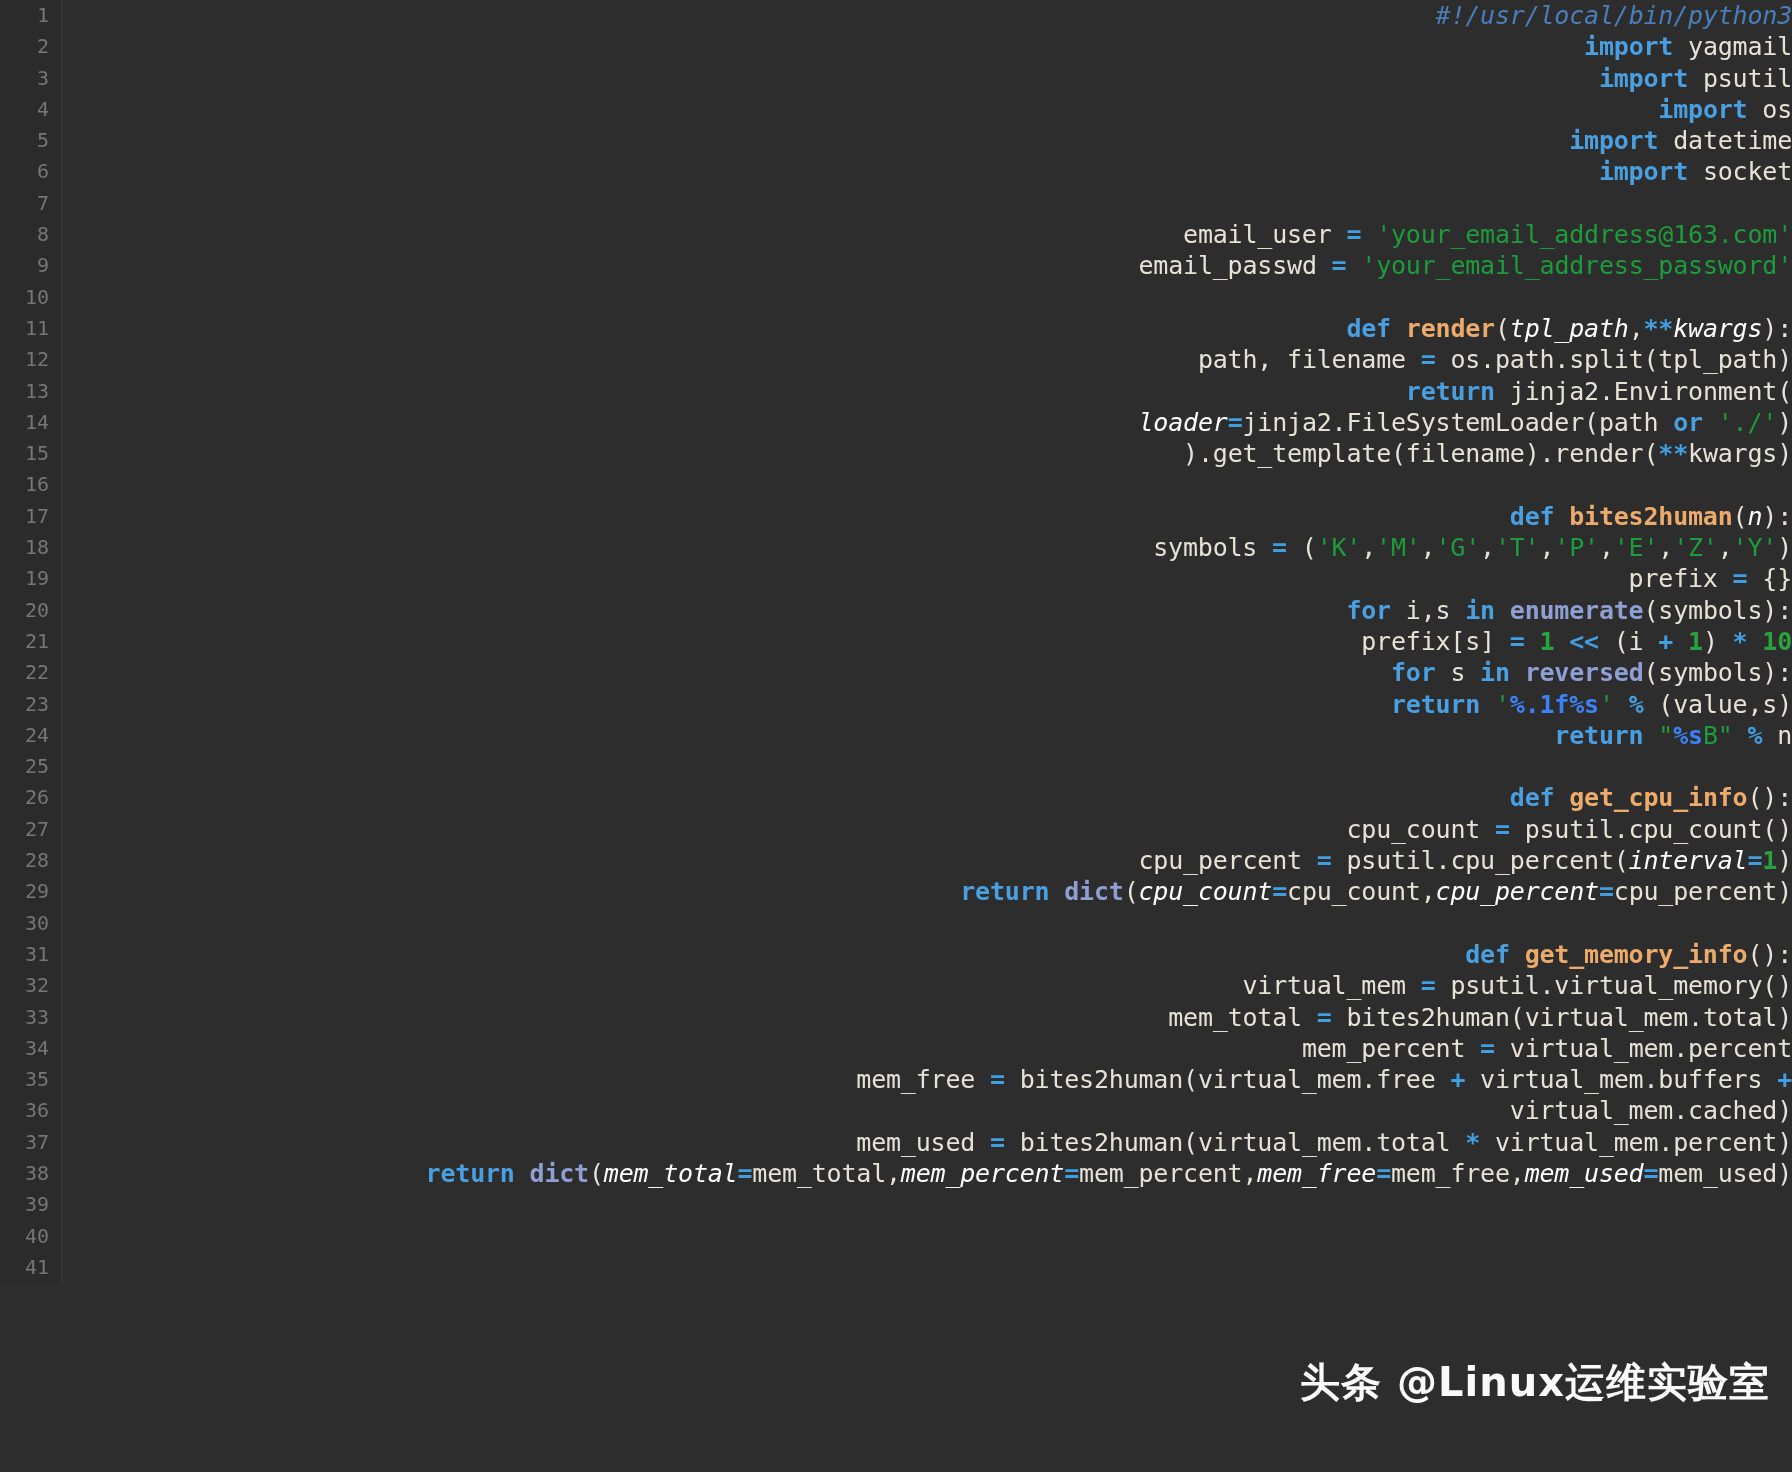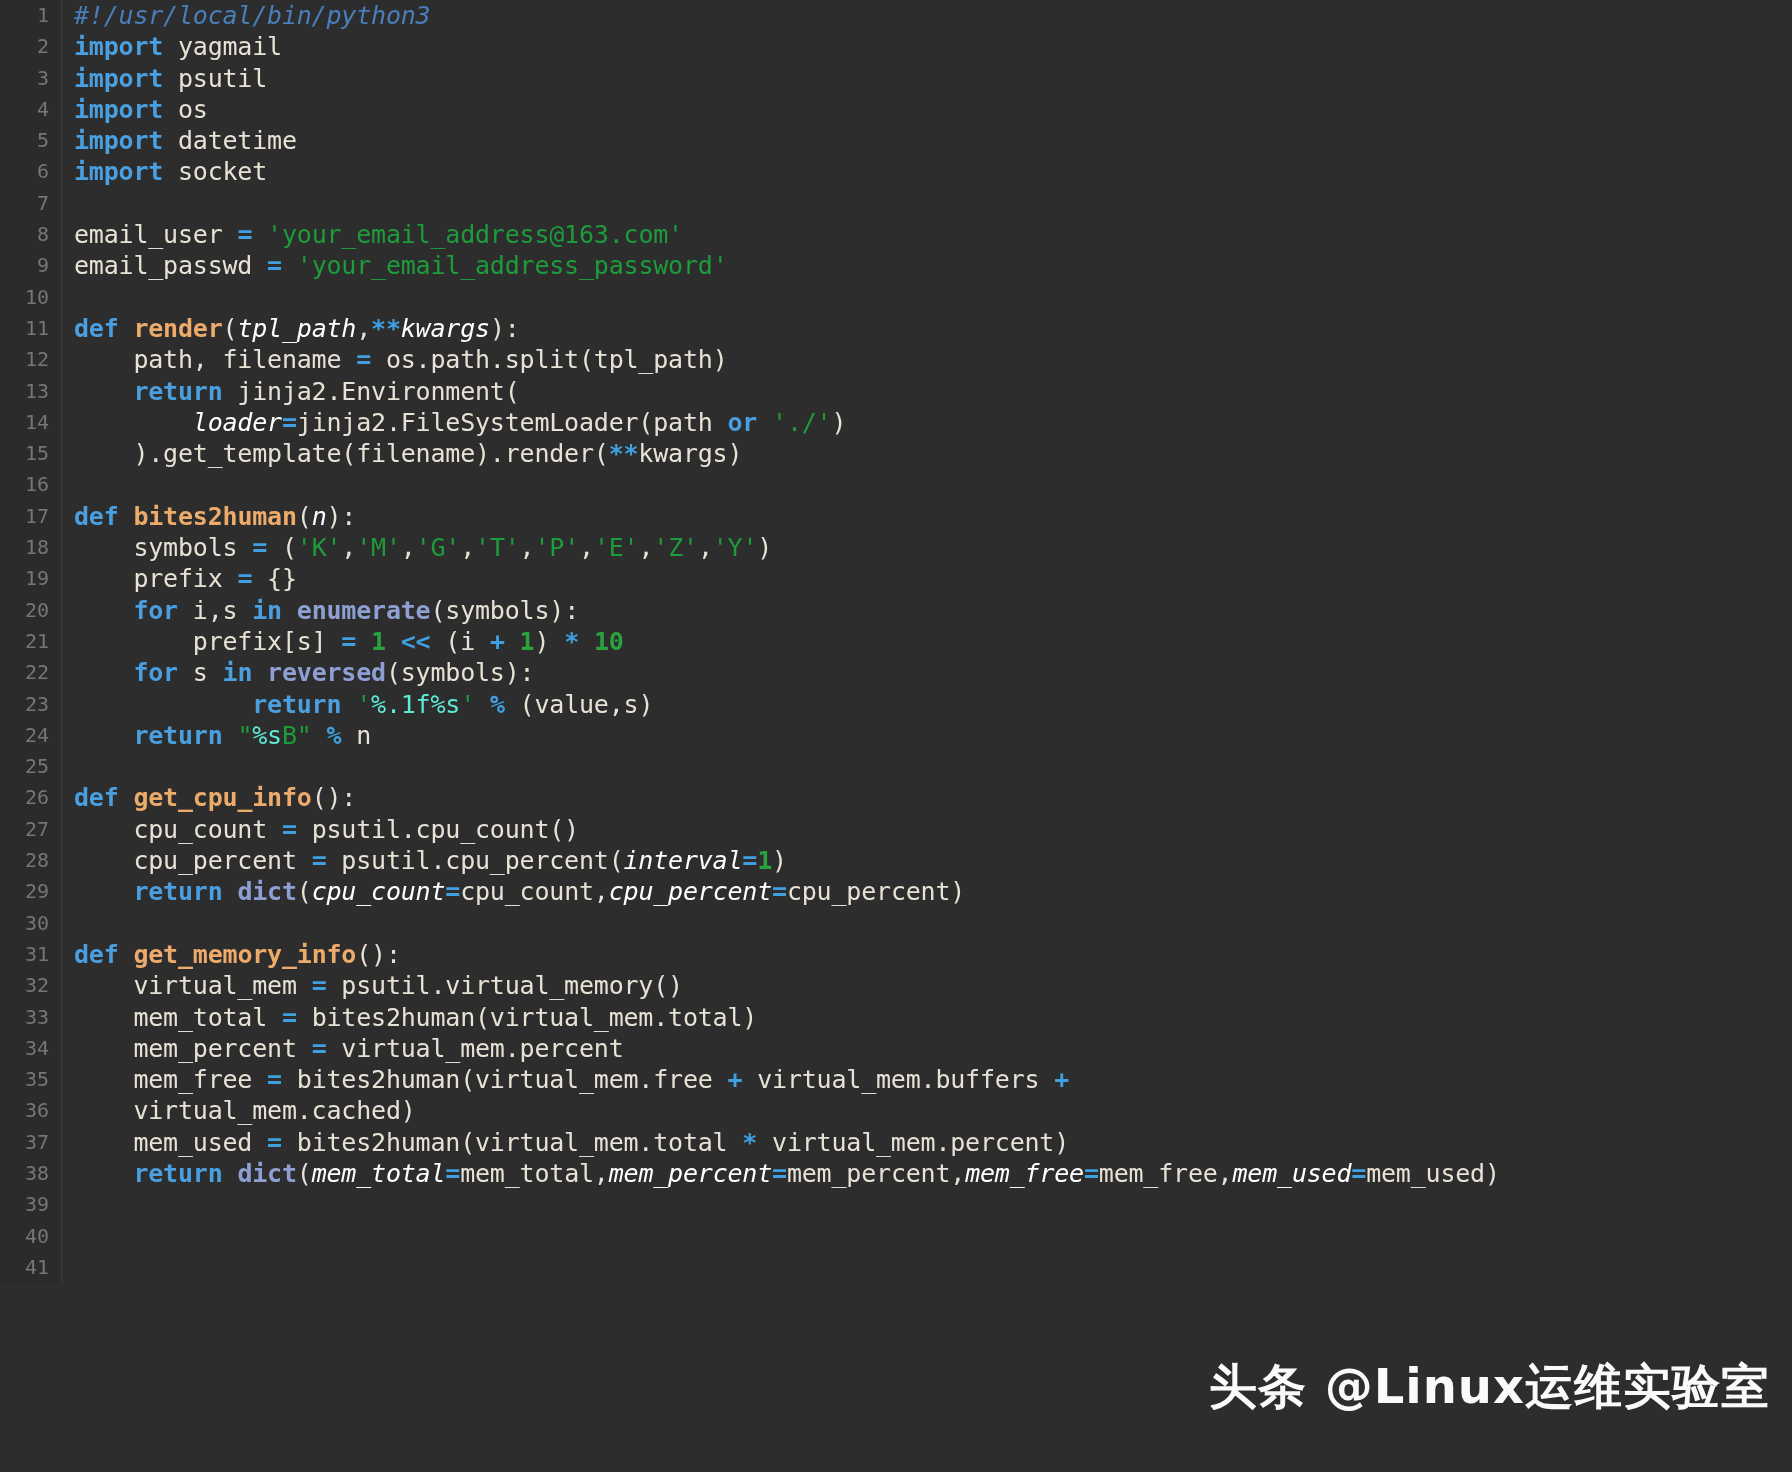--- a/index.html
+++ b/index.html
@@ -52,41 +52,42 @@
     overflow: hidden;
   }
   .cline {
     height: 31.3px;
     line-height: 31.3px;
     white-space: pre;
     font-size: 25px;
     font-family: "DejaVu Sans Mono", "Liberation Mono", monospace;
     color: #e8e2d6;
     letter-spacing: -0.2px;
+    text-align: right;
   }
 
   
   .t-comment  { color: #4a7ebb; font-style: italic; }
   .t-kw       { color: #4a9fe0; font-weight: bold; }
   .t-fn       { color: #ecab6b; font-weight: bold; }
   .t-builtin  { color: #8e9fd4; font-weight: bold; }
   .t-str      { color: #1d9c3b; }
   .t-num      { color: #2aa33f; font-weight: bold; }
   .t-op       { color: #3f9fe0; font-weight: bold; }
   .t-param    { color: #ffffff; font-style: italic; }
   .t-plain    { color: #e8e2d6; }
-  .t-fmt      { color: #5eead4; font-weight: normal; }
+  .t-fmt      { color: #3b82f6; font-weight: bold; }
 
   
   #watermark {
     position: absolute;
     right: 22px;
     top: 1355px;
     font-family: "DejaVu Sans", "Liberation Sans", sans-serif;
-    font-size: 48px;
+    font-size: 40px;
     font-weight: bold;
     color: #fafafa;
     letter-spacing: 1px;
     white-space: nowrap;
     pointer-events: none;
   }
 </style>
 </head>
 <body>
 

